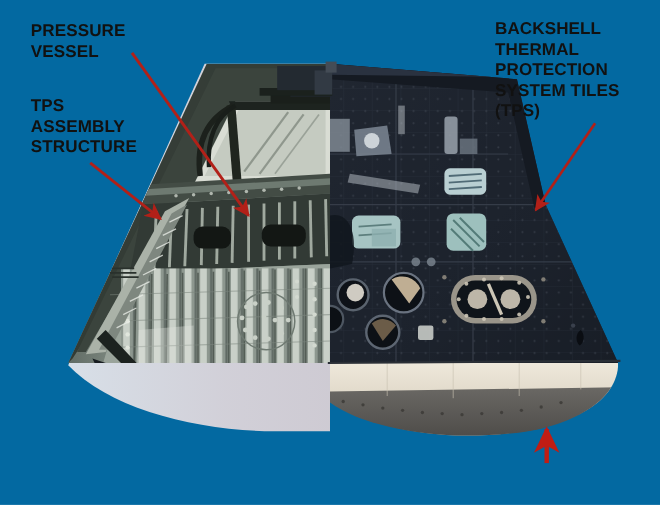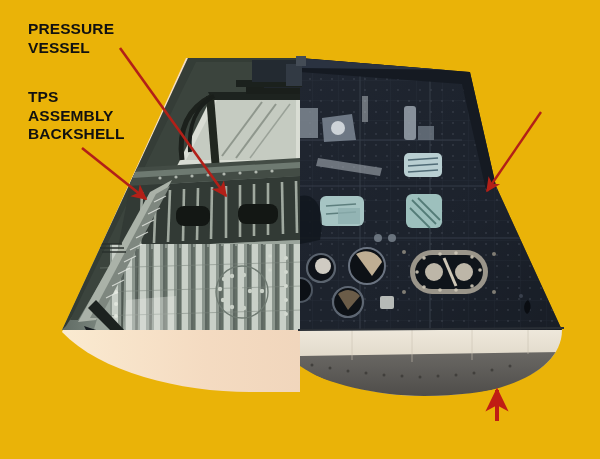--- a/index.html
+++ b/index.html
@@ -41,21 +41,21 @@
   svg.artwork {
     position: absolute;
     left: 0; top: 0;
     width: 600px; height: 459px;
     z-index: 10;
   }
 </style>
 </head>
 <body>
 
-<div id="stage" style="background: #eab308;">
+<div id="stage" style="background: #0369a1;">
 
   <svg class="artwork" viewBox="0 0 600 459">
     <defs>
       <linearGradient id="gradHeatTop" x1="0" y1="0" x2="0" y2="1">
         <stop offset="0%" stop-color="#efe9dc"></stop>
         <stop offset="55%" stop-color="#ded6c6"></stop>
         <stop offset="100%" stop-color="#c6bdac"></stop>
       </linearGradient>
       <linearGradient id="gradHeatBot" x1="0" y1="0" x2="0" y2="1">
         <stop offset="0%" stop-color="#6a6864"></stop>
@@ -397,17 +397,22 @@
     <line x1="541" y1="112" x2="487" y2="191" stroke="#b22018" stroke-width="2.4" marker-end="url(#ah)"></line>
 
     <line x1="497" y1="421" x2="497" y2="390" stroke="#c01d14" stroke-width="4" marker-end="url(#ah2)"></line>
   </svg>
 
   <div class="label" id="lbl-pressure-vessel">PRESSURE
 VESSEL</div>
 
   <div class="label" id="lbl-tps-assembly">TPS
 ASSEMBLY
-BACKSHELL</div>
-
+STRUCTURE</div>
+
+  <div class="label" id="lbl-backshell">BACKSHELL
+THERMAL
+PROTECTION
+SYSTEM TILES
+(TPS)</div>
 
 
 </div>
 
 </body></html>

